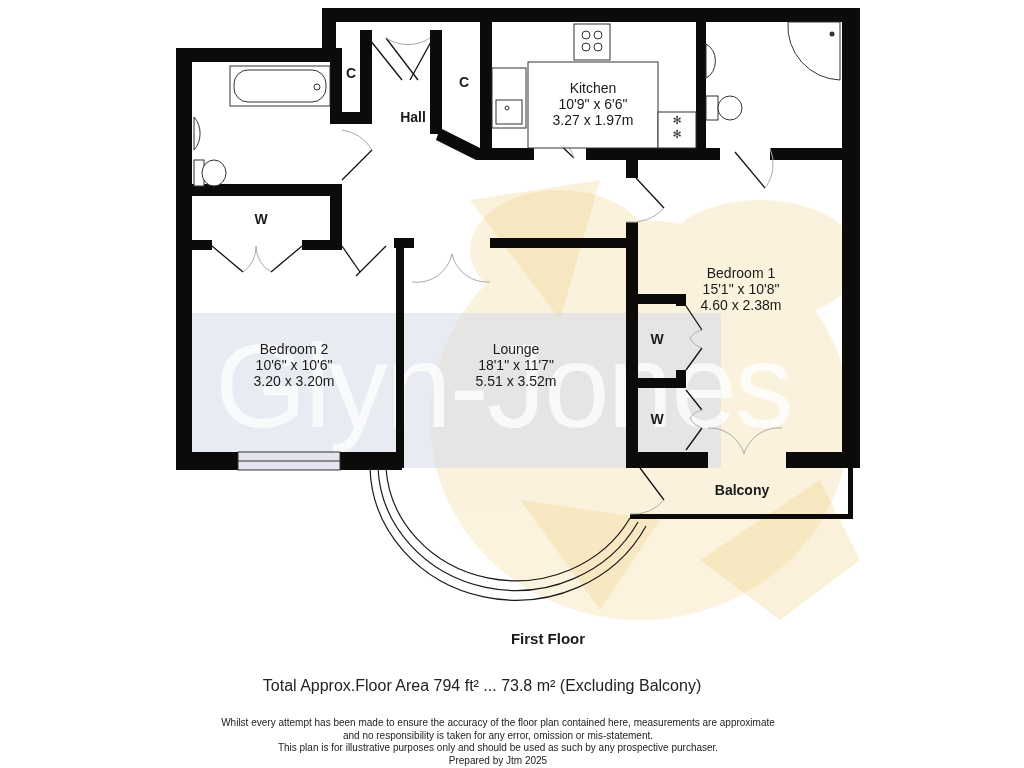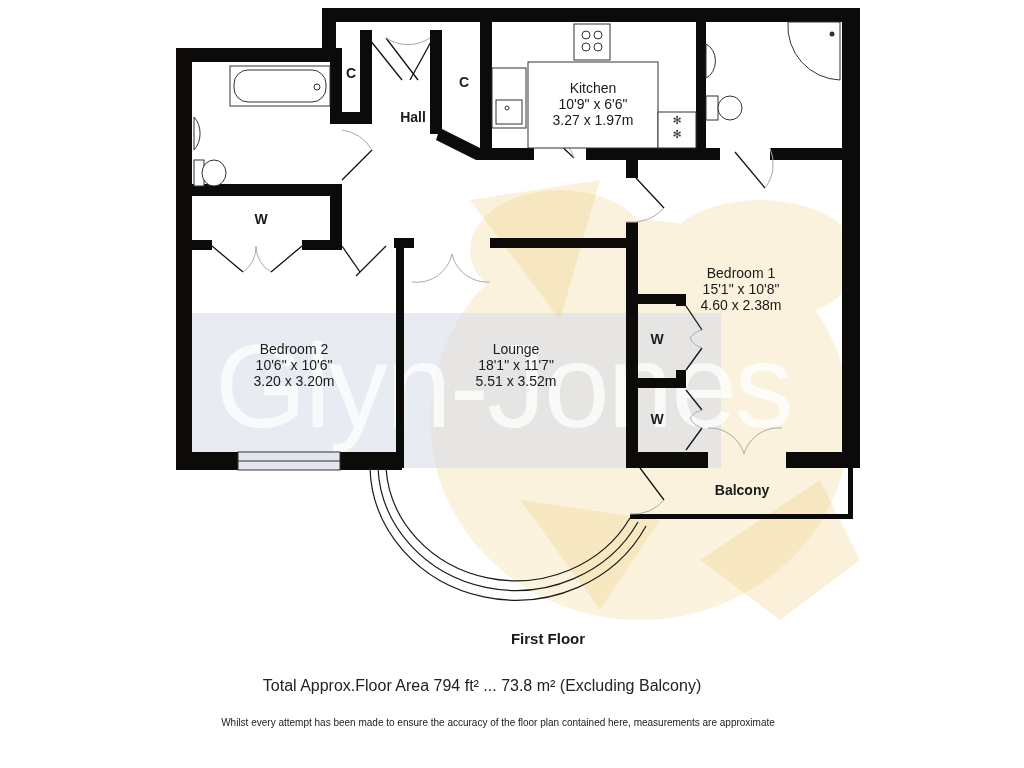--- a/index.html
+++ b/index.html
@@ -188,13 +188,16 @@
 <div class="tiny" style="left:464px; top:82px;">C</div>
 <div class="tiny" style="left:261px; top:219px;">W</div>
 <div class="tiny" style="left:657px; top:339px;">W</div>
 <div class="tiny" style="left:657px; top:419px;">W</div>
 <div class="tiny" style="left:742px; top:490px;">Balcony</div>
 
 <div class="floor-title">First Floor</div>
 <div class="area">Total Approx.Floor Area 794 ft² ... 73.8 m² (Excluding Balcony)</div>
 <div class="disclaimer">
   <div>Whilst every attempt has been made to ensure the accuracy of the floor plan contained here, measurements are approximate</div>
+  <div>and no responsibility is taken for any error, omission or mis-statement.</div>
+  <div>This plan is for illustrative purposes only and should be used as such by any prospective purchaser.</div>
+  <div>Prepared by Jtm 2025</div>
 </div>
 
 </body></html>

